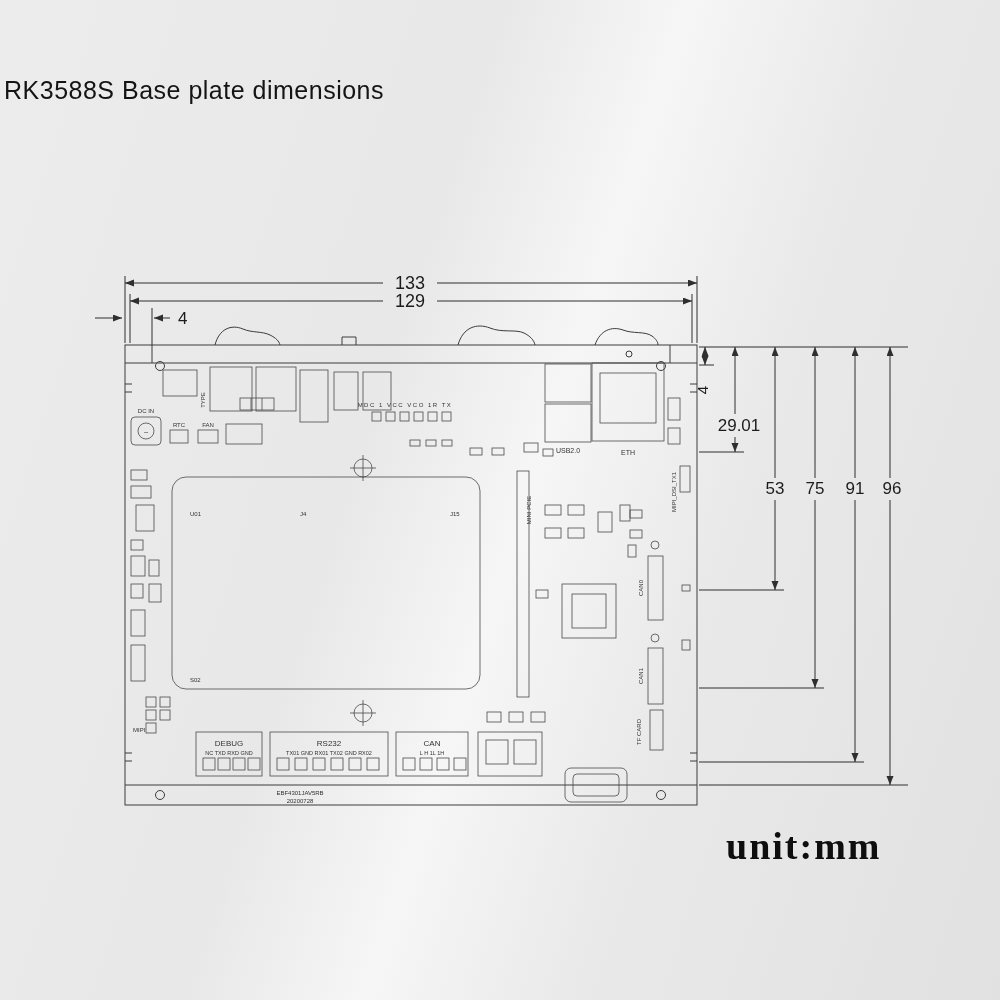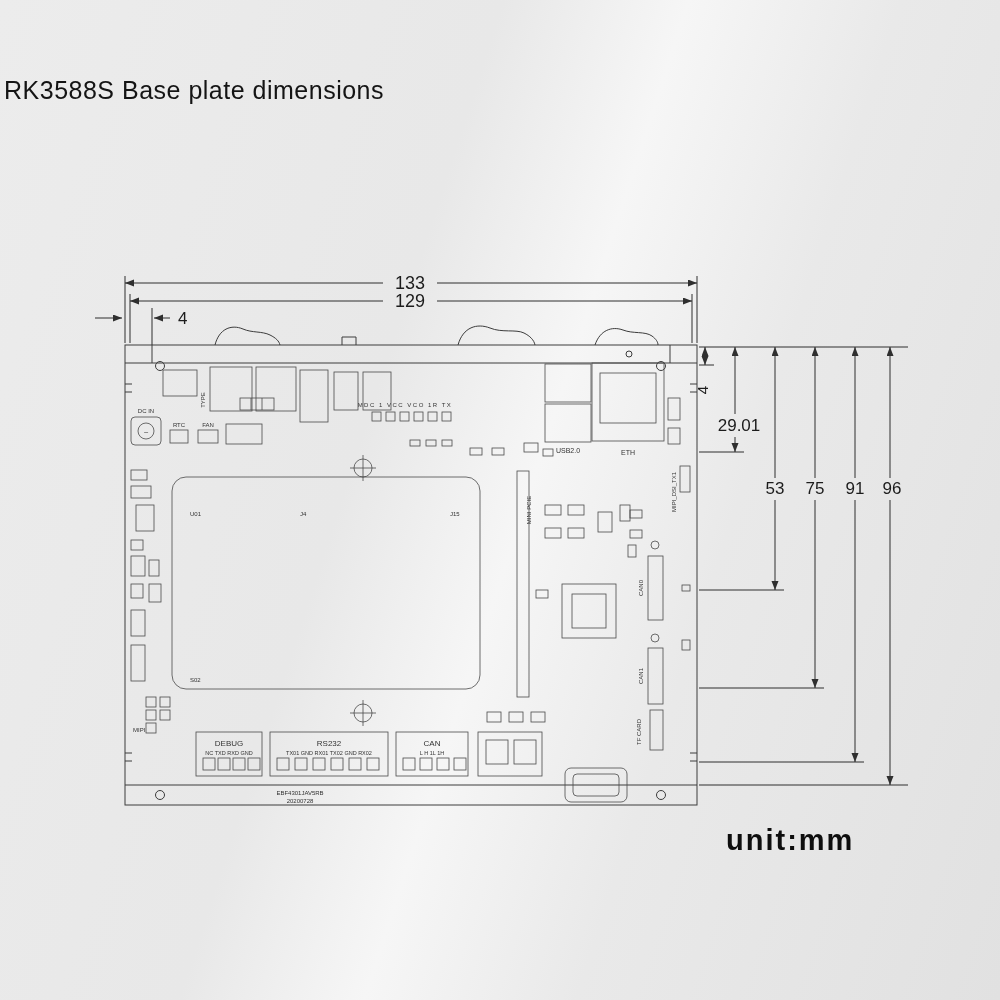--- a/index.html
+++ b/index.html
@@ -6,22 +6,22 @@
   .page{
     position:relative;width:1000px;height:1000px;overflow:hidden;
     background:linear-gradient(108deg,#ececec 0%,#e8e8e8 38%,#f6f6f6 52%,#e9e9e9 68%,#e1e1e1 100%);
     font-family:"Liberation Sans",sans-serif;
   }
   .title{
     position:absolute;top:76px;left:4px;width:100%;
     font-size:25px;color:#141414;letter-spacing:.5px;
   }
   .unit{
-    position:absolute;left:726px;top:824px;font-size:29px;font-weight:bold;
-    color:#0e0e0e;letter-spacing:2px;
+    position:absolute;left:726px;top:824px;font-size:38px;font-weight:bold;
+    color:#0e0e0e;letter-spacing:2px;font-family:Liberation Serif, serif;
   }
   svg.drawing{position:absolute;left:0;top:0;}
   svg text{font-family:"Liberation Sans",sans-serif;}
   .dim-text{font-size:17px;fill:#1c1c1c;}
   .dim-text-lg{font-size:18px;fill:#1c1c1c;}
   .dim-text-sm{font-size:15px;fill:#1c1c1c;}
   .board-label{fill:#333;}
   .lbl7{font-size:7px;}
   .lbl6{font-size:6px;}
   .lbl55{font-size:5.5px;}

